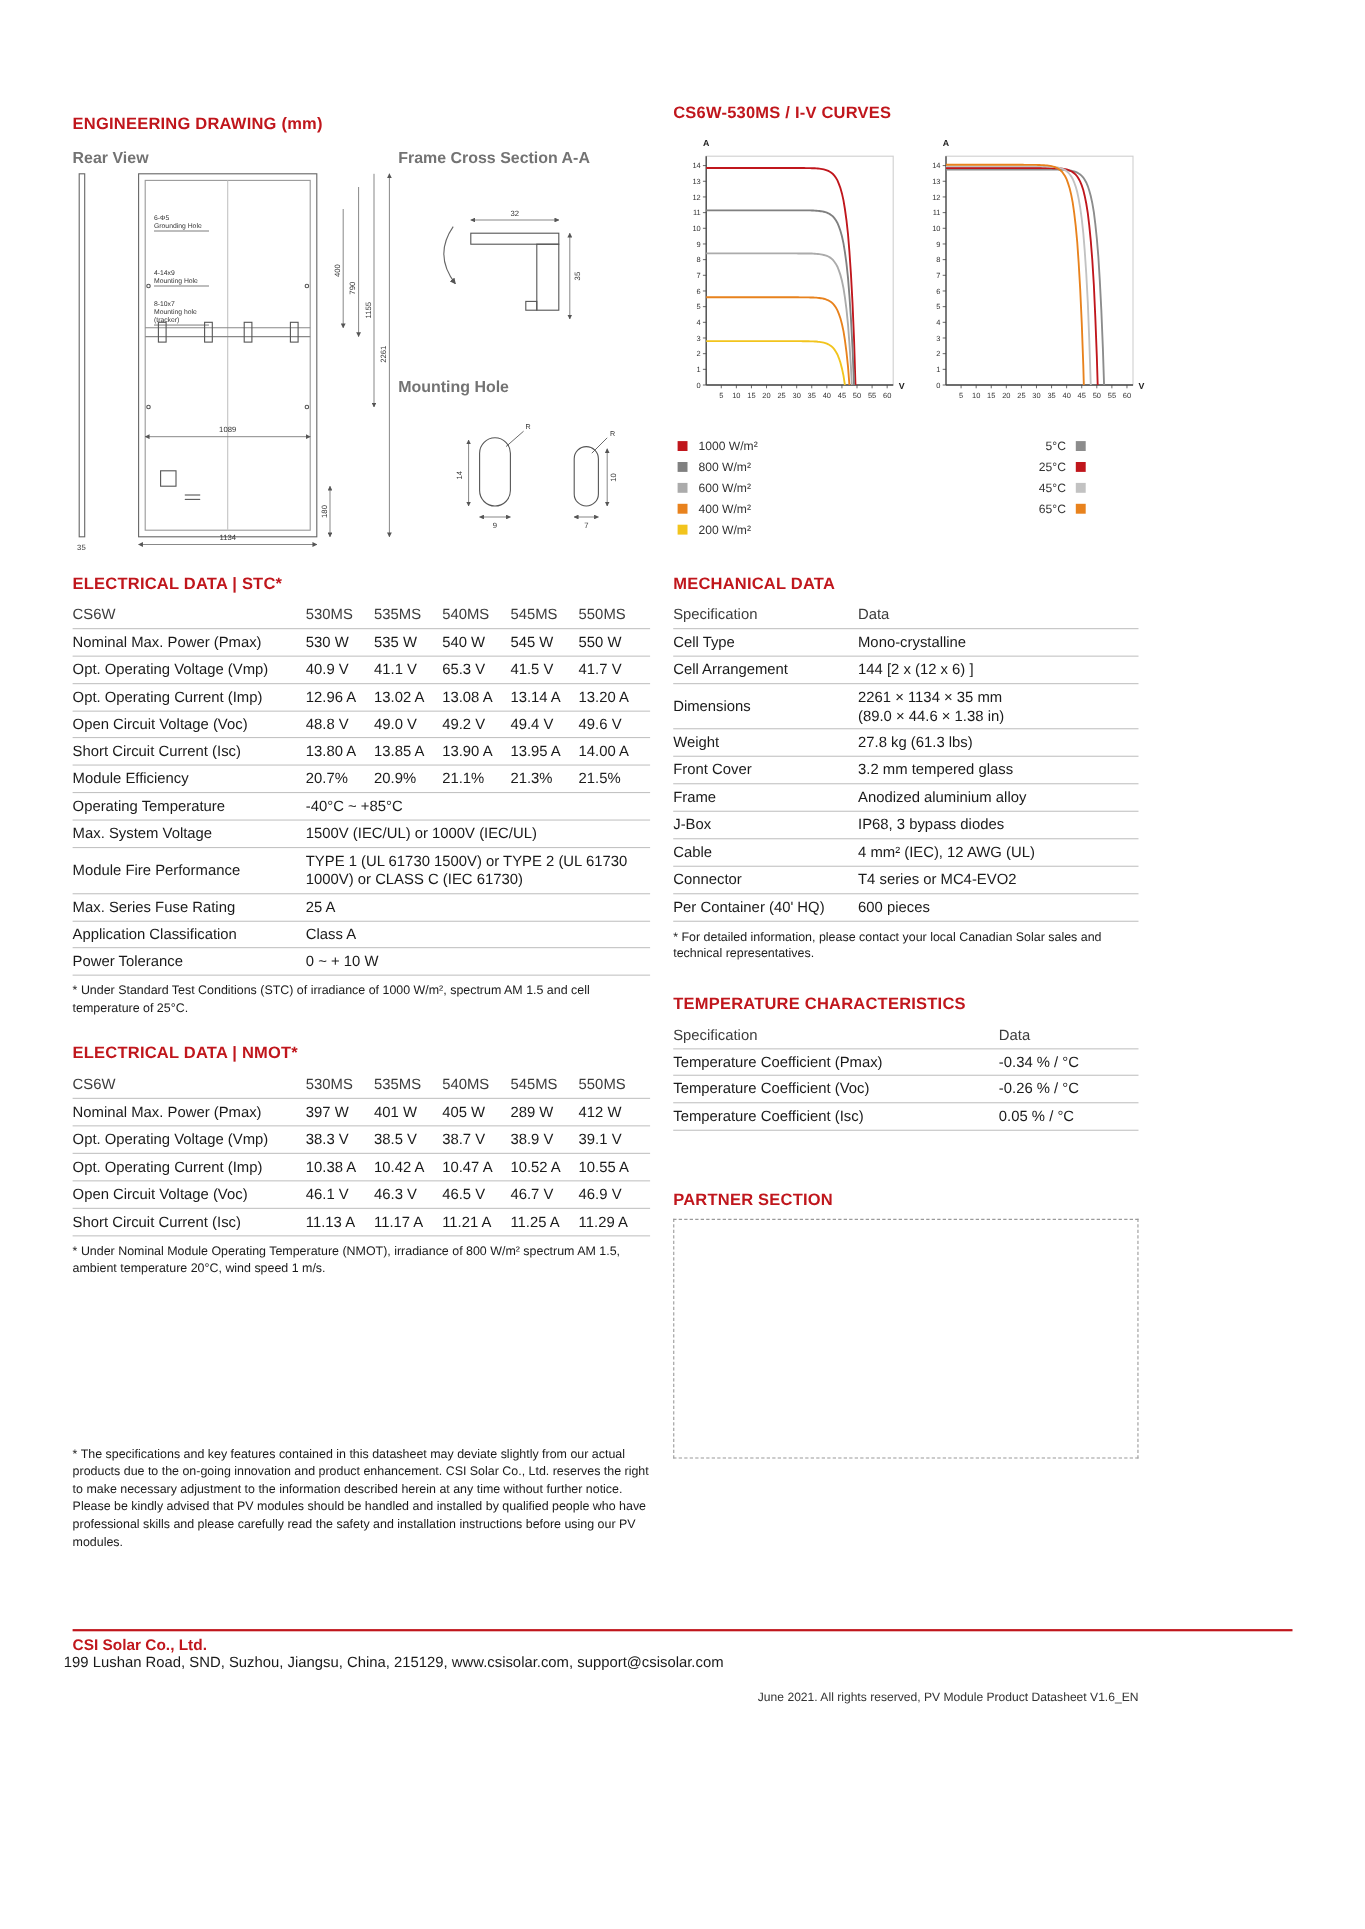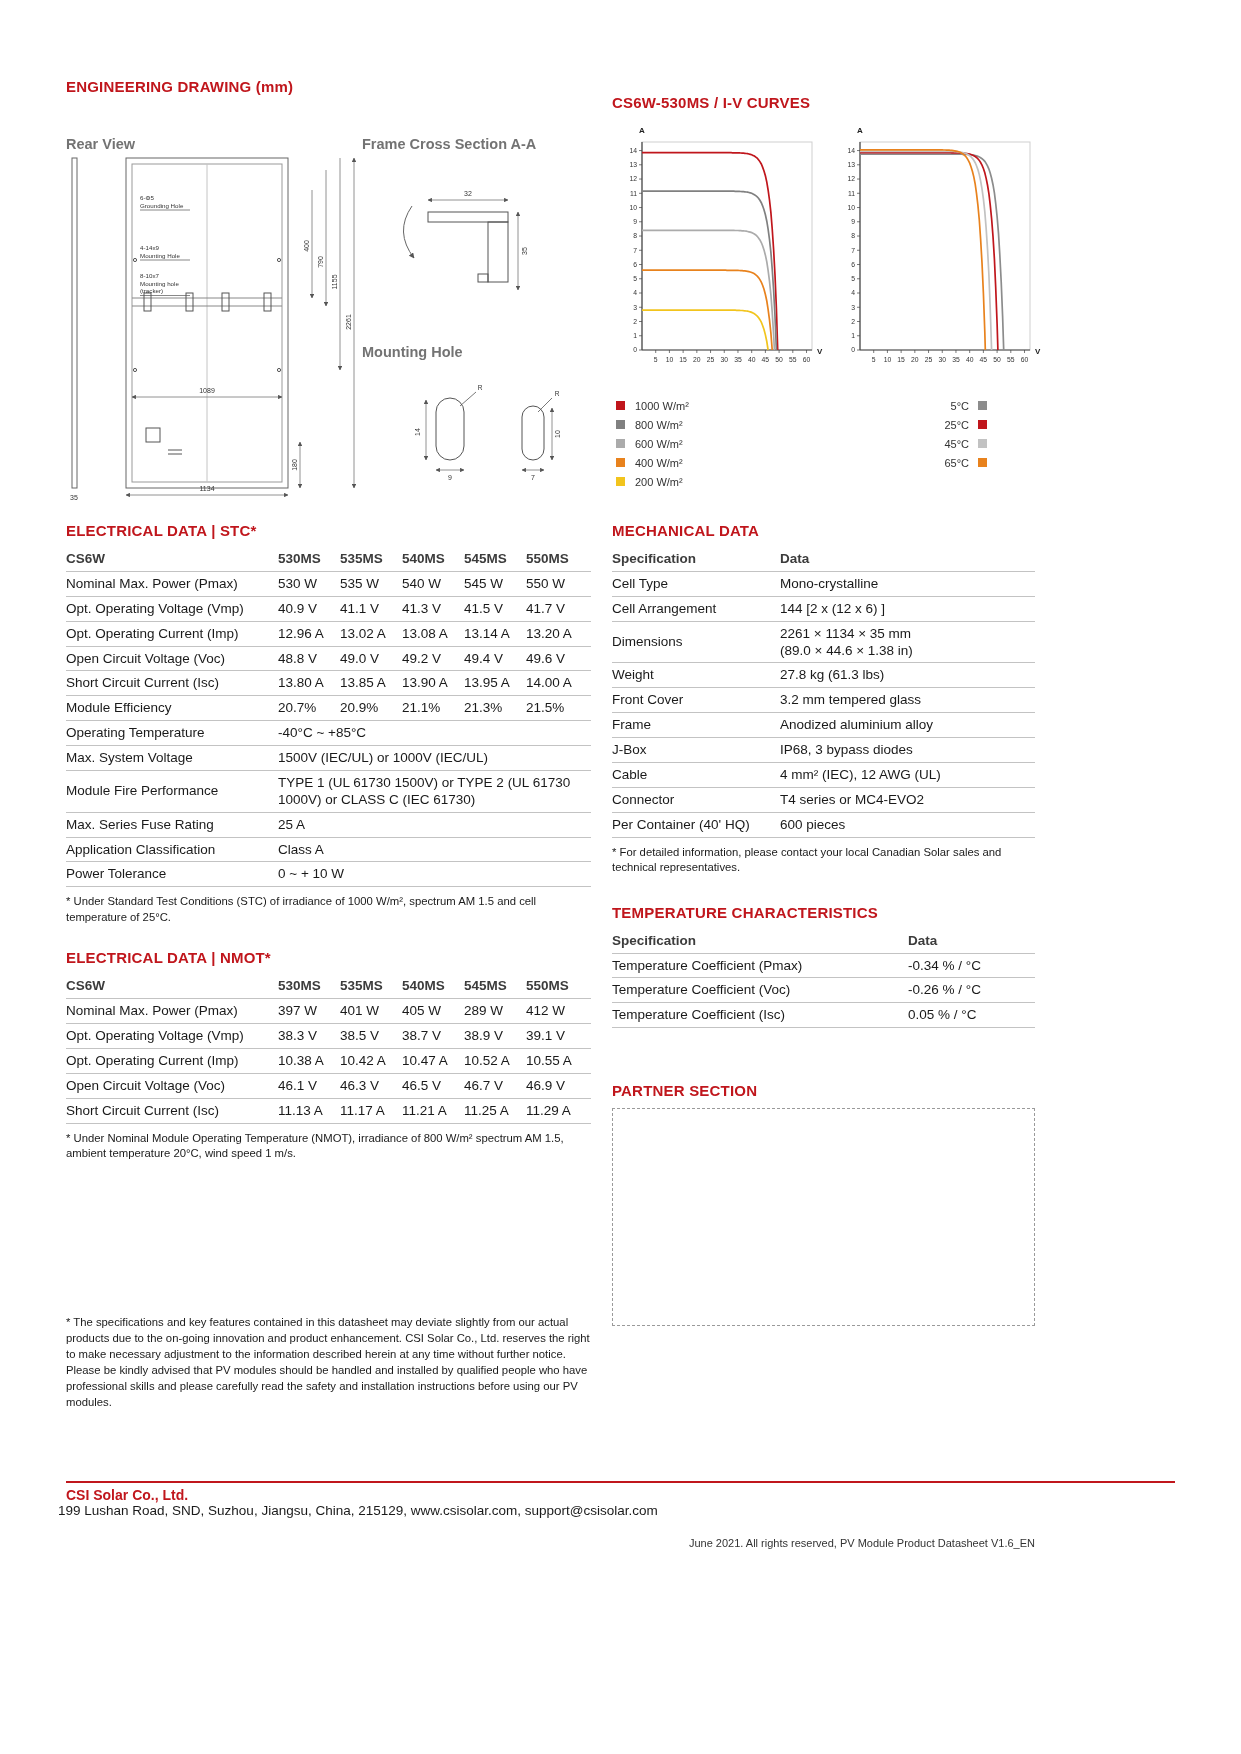--- a/index.html
+++ b/index.html
@@ -9,21 +9,21 @@
   .abs { position:absolute; }
   .sec-title { font-size:15px; font-weight:bold; color:#c0161c; letter-spacing:.2px; }
   .sub-title { font-size:14.5px; font-weight:bold; color:#737373; }
   
   .col-left  { position:absolute; left:66px;  top:522px; width:525px; }
   .col-right { position:absolute; left:612px; top:522px; width:423px; }
   
   .dtable { margin-top:8px; }
   .dtable .tr { display:flex; align-items:center; border-bottom:1px solid #c3c3c3; }
   .dtable .tr > div { padding:4px 0 3px; font-size:13.5px; line-height:1.25; }
-  .dtable .tr.header > div { font-weight:bold; color:#3c3c3c; }
+  .dtable .tr.header > div { font-weight:normal; color:#3c3c3c; }
   .model .c-label { flex:0 0 212px; }
   .model .c-val   { flex:0 0 62px; }
   .model .c-span  { flex:1; }
   .spec .c-spec { flex:0 0 168px; padding-right:6px; }
   .spec .c-data { flex:1; }
   .temp .c-spec { flex:0 0 296px; }
   .temp .c-data { flex:1; }
   .footnote { font-size:11.3px; line-height:1.38; margin-top:7px; color:#1a1a1a; }
   
   .legend-row { display:flex; align-items:center; height:19px; font-size:11px; color:#333; }
@@ -40,21 +40,21 @@
   .footer-company { position:absolute; left:66px; top:1487px; font-size:14px; font-weight:bold; color:#c0161c; }
   .footer-address { position:absolute; left:58px; top:1503px; font-size:13.5px; color:#1a1a1a; }
   .footer-version { position:absolute; left:435px; top:1537px; width:600px; text-align:right; font-size:11px; color:#333; }
   svg text { font-family:"Liberation Sans","DejaVu Sans",sans-serif; }
 </style>
 </head>
 <body>
 
 <div id="page">
 
-  <div class="abs sec-title" style="left:66px;top:78px">ENGINEERING DRAWING (mm)</div>
+  <div class="abs sec-title" style="left:66px;top:104px">ENGINEERING DRAWING (mm)</div>
   <div class="abs sec-title" style="left:612px;top:94px">CS6W-530MS / I-V CURVES</div>
   <div class="abs sub-title" style="left:66px;top:136px">Rear View</div>
   <div class="abs sub-title" style="left:362px;top:136px">Frame Cross Section A-A</div>
   <div class="abs sub-title" style="left:362px;top:344px">Mounting Hole</div>
 
   <svg class="abs" style="left:60px;top:150px" width="545" height="355" viewBox="0 0 545 355">
     <defs>
       <marker id="arr" viewBox="0 0 10 10" refX="9" refY="5" markerWidth="5.5" markerHeight="5.5" orient="auto-start-reverse">
         <path d="M0,0 L10,5 L0,10 z" fill="#555"></path>
       </marker>
@@ -334,21 +334,21 @@
           <div class="c-val">530 W</div>
           <div class="c-val">535 W</div>
           <div class="c-val">540 W</div>
           <div class="c-val">545 W</div>
           <div class="c-val">550 W</div>
         </div>
         <div class="tr">
           <div class="c-label">Opt. Operating Voltage (Vmp)</div>
           <div class="c-val">40.9 V</div>
           <div class="c-val">41.1 V</div>
-          <div class="c-val">41.3 V</div>
+          <div class="c-val">65.3 V</div>
           <div class="c-val">41.5 V</div>
           <div class="c-val">41.7 V</div>
         </div>
         <div class="tr">
           <div class="c-label">Opt. Operating Current (Imp)</div>
           <div class="c-val">12.96 A</div>
           <div class="c-val">13.02 A</div>
           <div class="c-val">13.08 A</div>
           <div class="c-val">13.14 A</div>
           <div class="c-val">13.20 A</div>

